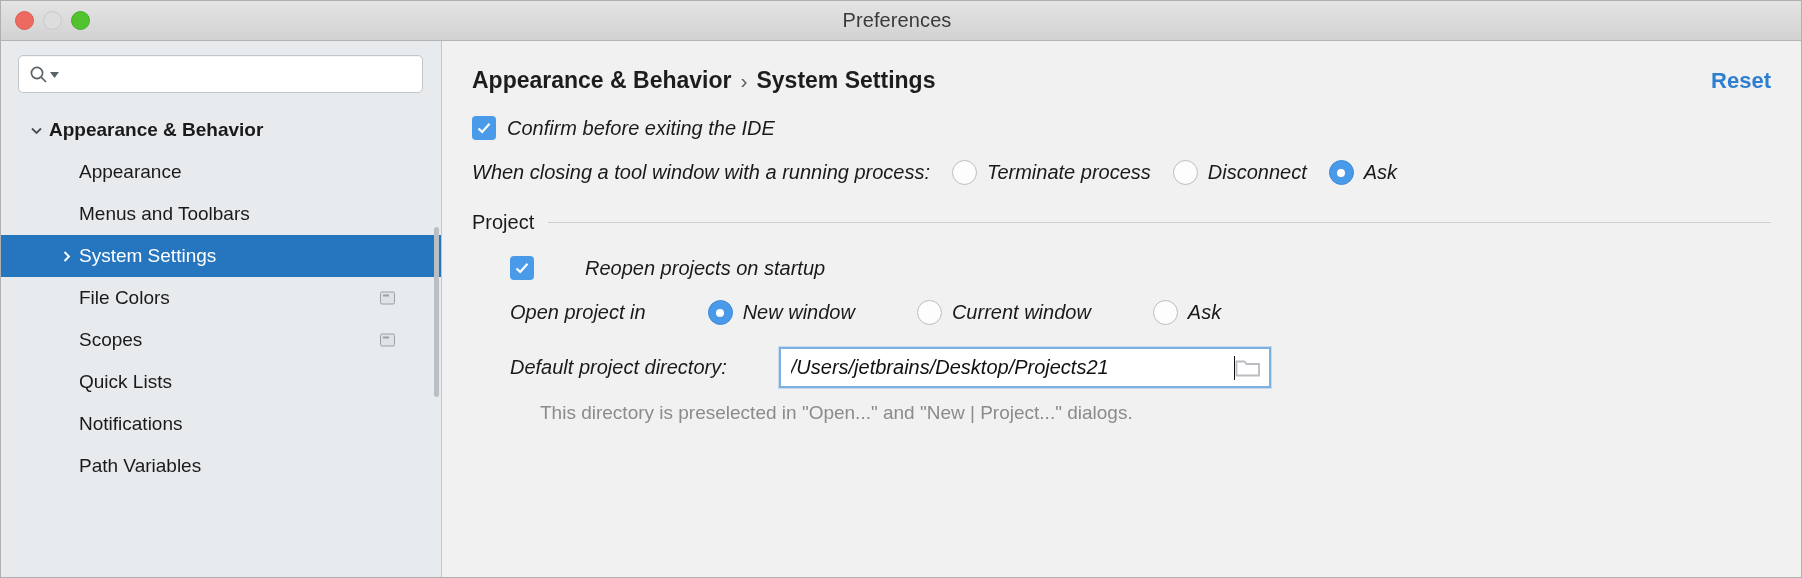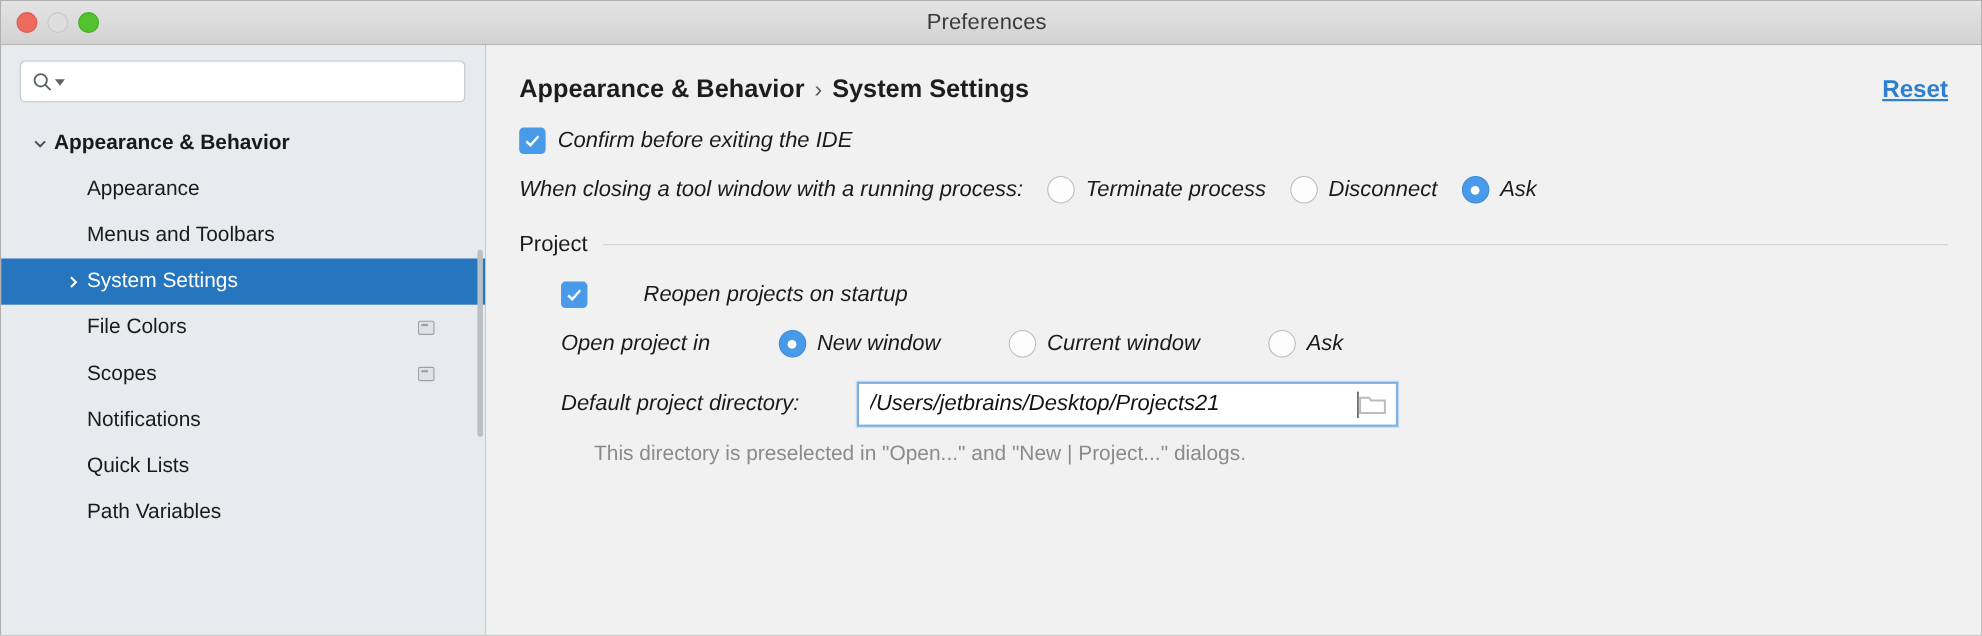--- a/index.html
+++ b/index.html
@@ -91,21 +91,21 @@
   
   .main {
     flex: 1; background: #f1f1f1;
     padding: 26px 30px 0 30px; position: relative; min-width: 0;
   }
   .crumbs-row { display: flex; align-items: baseline; }
   .crumbs { font-size: 23px; font-weight: bold; color: #1d1d1d; white-space: nowrap; }
   .crumb-sep { color: #5a5a5a; font-weight: normal; padding: 0 9px; font-size: 21px; }
   .reset-link {
     margin-left: auto; font-size: 22px; font-weight: bold;
-    color: #2f7fd1; cursor: pointer; white-space: nowrap; text-decoration: underline;
+    color: #2f7fd1; cursor: pointer; white-space: nowrap;
   }
 
   .row { display: flex; align-items: center; font-style: italic; }
   .r1 { margin-top: 22px; }
   .r2 { margin-top: 20px; white-space: nowrap; }
 
   .label { font-size: 20px; color: #1a1a1a; }
 
   
   .cbx {
@@ -225,25 +225,25 @@
           <span class="tree-label">File Colors</span>
           <span class="badge-icon"></span>
         </div>
 
         <div class="tree-row child">
           <span class="tree-label">Scopes</span>
           <span class="badge-icon"></span>
         </div>
 
         <div class="tree-row child">
+          <span class="tree-label">Quick Lists</span>
+        </div>
+
+        <div class="tree-row child">
           <span class="tree-label">Notifications</span>
-        </div>
-
-        <div class="tree-row child">
-          <span class="tree-label">Quick Lists</span>
         </div>
 
         <div class="tree-row child">
           <span class="tree-label">Path Variables</span>
         </div>
 
       </div>
       <div class="sb-scroll"></div>
     </div>
 

